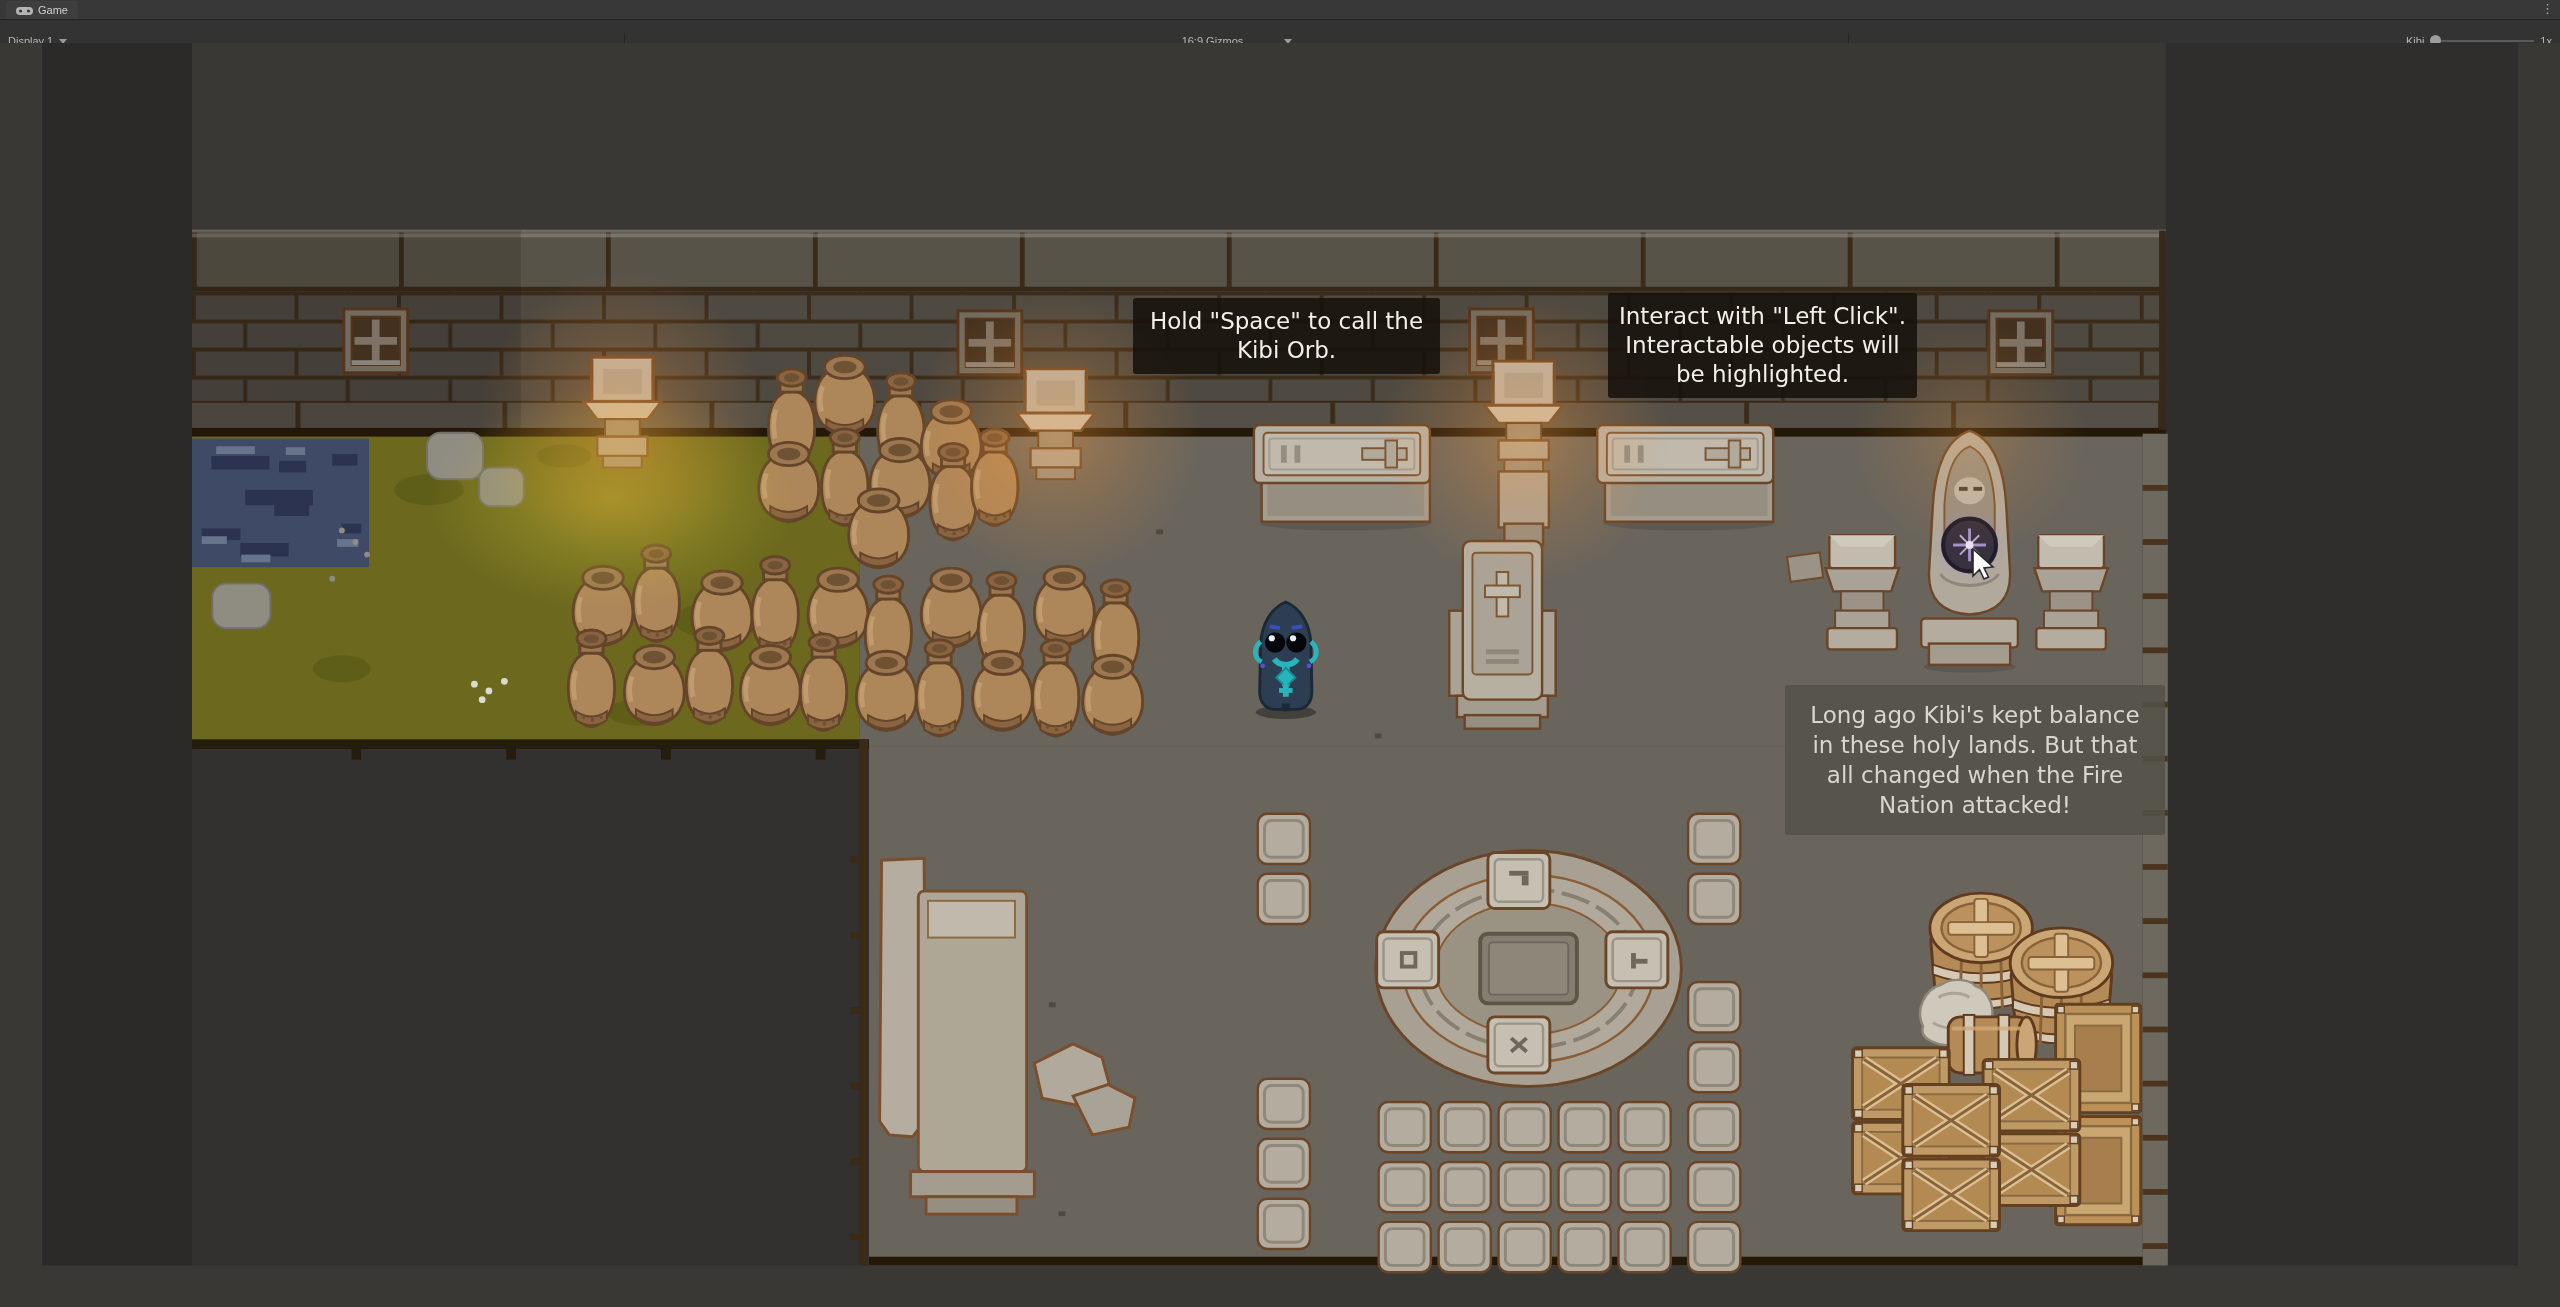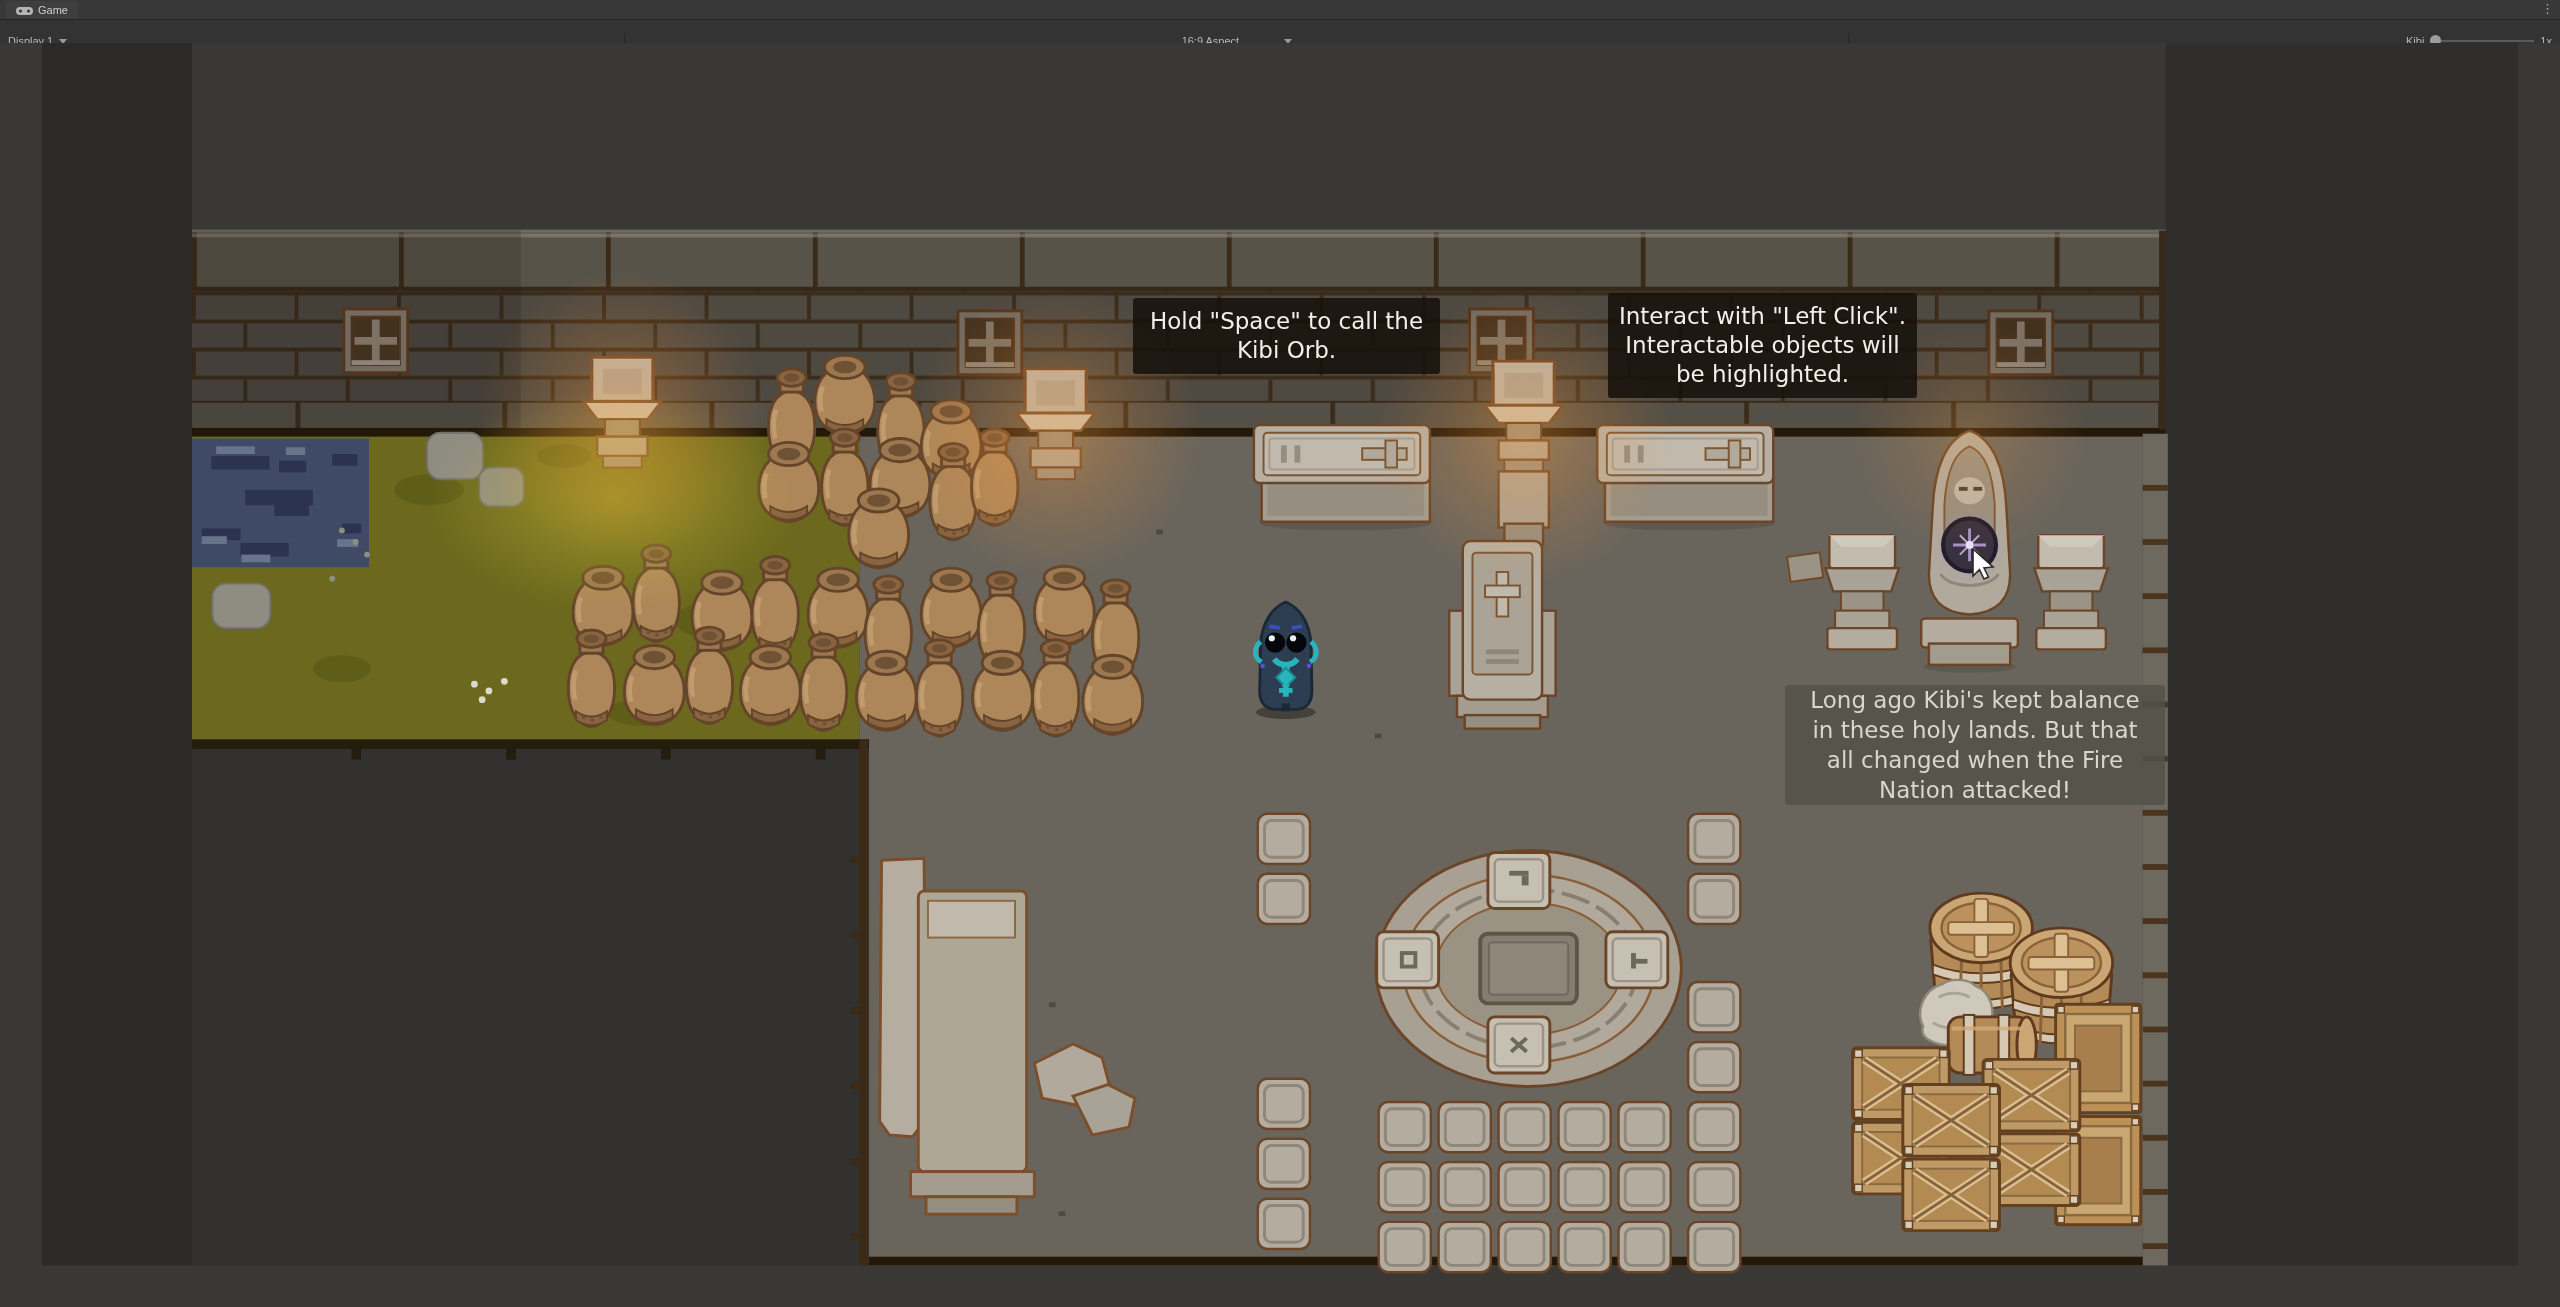--- a/index.html
+++ b/index.html
@@ -19,21 +19,21 @@
   .slider .track{position:absolute;left:0;right:0;top:10px;height:2px;background:#5a5a5a;}
   .slider .knob{position:absolute;left:0;top:5px;width:11px;height:11px;border-radius:50%;background:#9d9d9d;}
   .tb-right{position:absolute;right:8px;top:20px;height:22px;display:flex;align-items:center;gap:10px;font-size:11px;color:#bdbdbd;}
   .tb-btn{display:flex;align-items:center;gap:5px;padding:2px 7px;border-radius:3px;}
   .tb-btn.on{background:#4a4a4a;color:#c6c6c6;}
   
   .viewport{position:absolute;left:0;top:43px;width:2560px;height:1264px;background:#3a3835;overflow:hidden;}
   .viewport > svg.scene{position:absolute;left:0;top:0;}
   .hud{position:absolute;z-index:10;font-family:"DejaVu Sans",sans-serif;text-align:center;border-radius:3px;}
   .hint{background:rgba(22,17,11,0.87);color:#f2efe9;font-size:23px;line-height:29px;padding:9px 10px;}
-  .dialogue{background:rgba(84,82,72,0.87);color:#d9d6cb;font-size:23px;line-height:30px;padding:0 12px;}
+  .dialogue{background:rgba(84,82,72,0.87);color:#d9d6cb;font-size:23px;line-height:30px;padding:15px 12px;}
   .cursor{position:absolute;z-index:50;}
 </style>
 </head>
 <body>
 
 <div class="screen">
 
   <div class="tabbar">
     <div class="tab">
       <svg width="17" height="11" viewBox="0 0 17 11">
@@ -46,21 +46,21 @@
     <div class="kebab">⋮</div>
   </div>
 
   <div class="toolbar">
     <div class="tb-item">
       <span>Display 1</span>
       <span class="caret"></span>
     </div>
     <div class="tb-sep"></div>
     <div class="tb-item" style="width:110px;justify-content:space-between;">
-      <span>16:9 Aspect</span>
+      <span>16:9 Gizmos</span>
       <span class="caret"></span>
     </div>
     <div class="tb-sep"></div>
     <div class="tb-item">
       <span>Kibi</span>
       <div class="slider">
         <div class="track"></div>
         <div class="knob"></div>
       </div>
       <span>1x</span>

